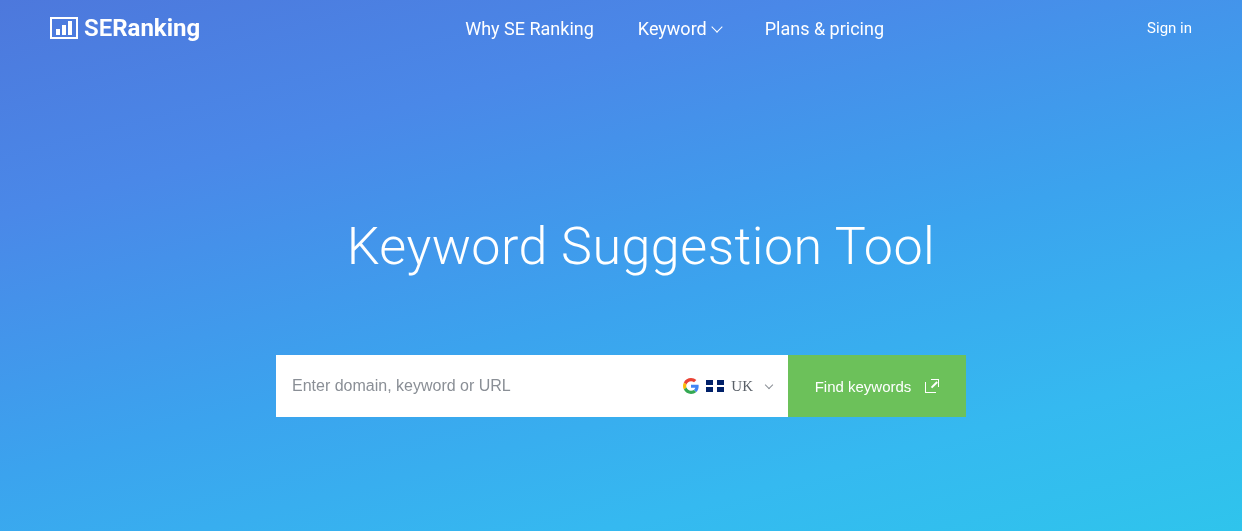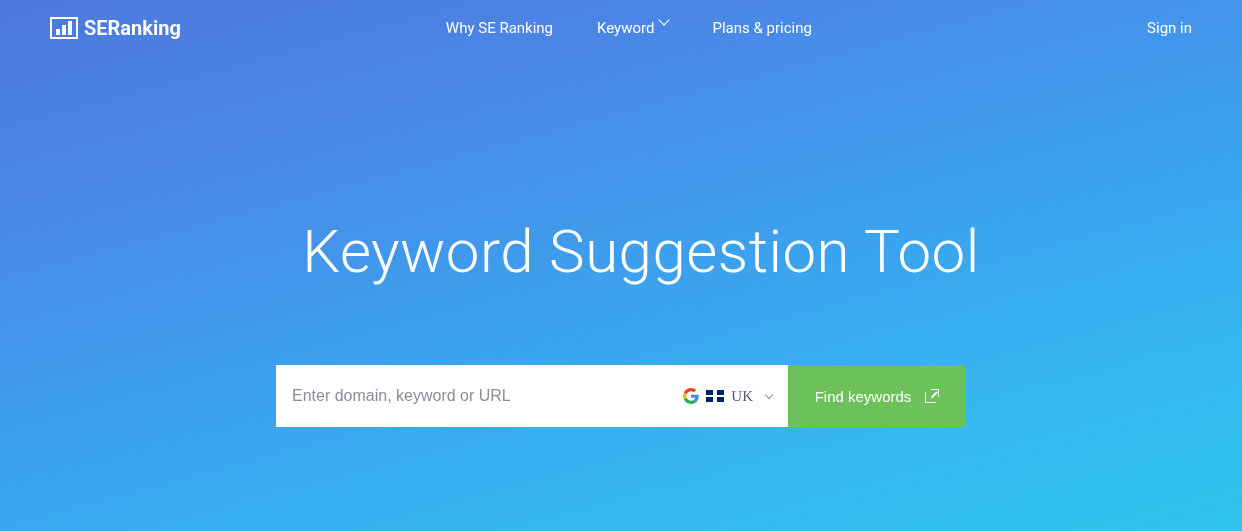--- a/index.html
+++ b/index.html
@@ -18,21 +18,21 @@
       display: flex;
       align-items: center;
       padding: 12px 50px;
       height: 56px;
     }
     .logo {
       display: flex;
       align-items: center;
       color: #fff;
       font-weight: 600;
-      font-size: 20px;
+      font-size: 24px;
     }
     .logo-icon {
       width: 28px;
       height: 22px;
       border: 2px solid #fff;
       margin-right: 6px;
       display: flex;
       align-items: flex-end;
       justify-content: center;
       gap: 2px;
@@ -46,25 +46,25 @@
     .logo-icon span:nth-child(1) { height: 6px; }
     .logo-icon span:nth-child(2) { height: 10px; }
     .logo-icon span:nth-child(3) { height: 14px; }
     .nav {
       display: flex;
       gap: 44px;
       margin-left: 265px;
     }
     .nav-item {
       color: #fff;
-      font-size: 15px;
+      font-size: 18px;
       font-weight: 400;
       cursor: pointer;
       display: flex;
-      align-items: flex-start;
+      align-items: center;
       gap: 6px;
     }
     .chevron-down {
       width: 8px;
       height: 8px;
       border-right: 1.5px solid #fff;
       border-bottom: 1.5px solid #fff;
       transform: rotate(45deg);
       margin-top: -3px;
     }
@@ -85,21 +85,21 @@
       border: none;
       padding: 12px 24px;
       font-size: 15px;
       border-radius: 3px;
       cursor: pointer;
       font-weight: 400;
     }
     .hero-title {
       text-align: center;
       color: #fff;
-      font-size: 60px;
+      font-size: 52px;
       font-weight: 300;
       margin-top: 160px;
       letter-spacing: 0.5px;
       margin-left: 40px;
     }
     .search-bar {
       width: 690px;
       margin: 78px auto 0;
       display: flex;
       height: 62px;

